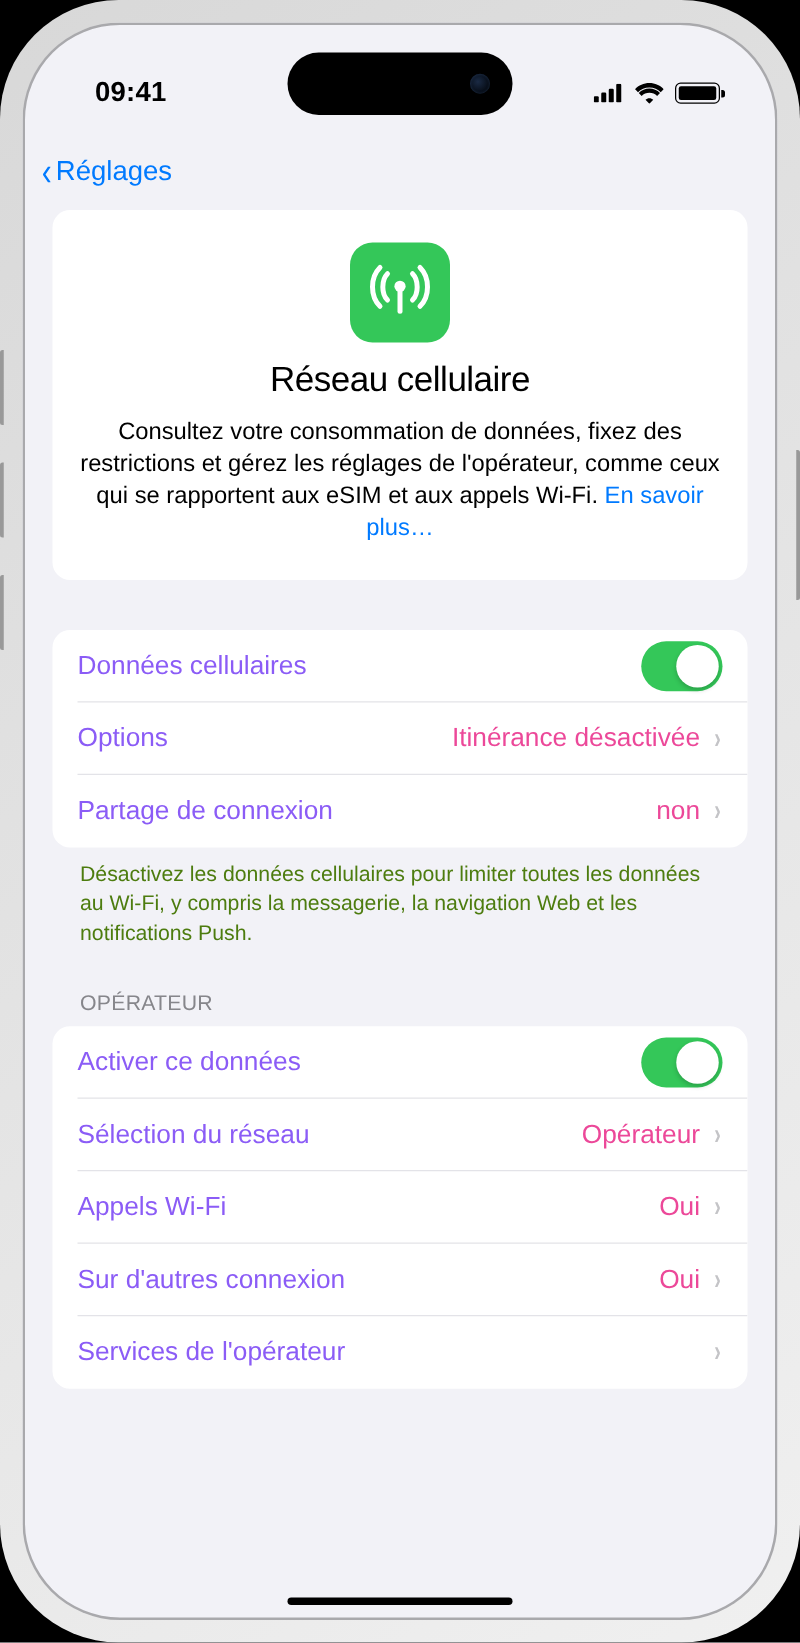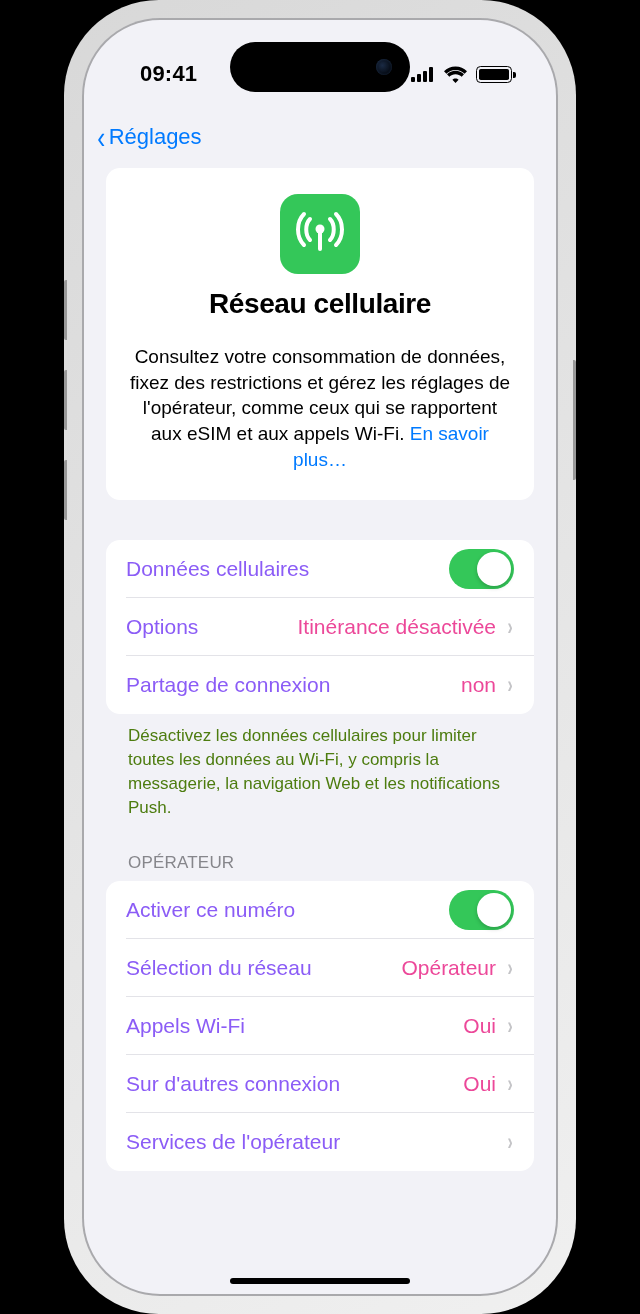--- a/index.html
+++ b/index.html
@@ -5,21 +5,21 @@
     * { margin: 0; padding: 0; box-sizing: border-box; }
     body {
       font-family: -apple-system, 'SF Pro Text', 'Helvetica Neue', Helvetica, Arial, sans-serif;
       background: #000;
       display: flex;
       justify-content: center;
       align-items: flex-start;
       min-height: 1314px;
     }
     .phone-frame {
-      width: 512px;
+      width: 640px;
       height: 1314px;
       background: linear-gradient(145deg, #d8d8d8, #f0f0f0);
       border-radius: 95px;
       padding: 18px;
       position: relative;
       box-shadow: 0 0 0 2px rgba(0,0,0,0.15);
     }
     .phone-frame::before {
       content: "";
       position: absolute;
@@ -129,23 +129,23 @@
     }
     .hero-icon {
       width: 80px; height: 80px;
       background: #34c759;
       border-radius: 18px;
       margin: 0 auto 14px;
       display: flex; align-items: center; justify-content: center;
     }
     .hero-title {
       font-size: 28px;
-      font-weight: 700;
+      font-weight: 400;
       letter-spacing: -0.4px;
-      margin-bottom: 24px;
+      margin-bottom: 13px;
     }
     .hero-desc {
       font-size: 19px;
       line-height: 1.35;
       color: #000;
     }
     .hero-desc .link {
       color: #007aff;
       cursor: pointer;
     }
@@ -299,21 +299,21 @@
           <div class="row-label">Partage de connexion</div>
           <div class="row-value">non</div>
           <span class="chevron">›</span>
         </div>
       </div>
       <div class="footer-text">Désactivez les données cellulaires pour limiter toutes les données au Wi-Fi, y compris la messagerie, la navigation Web et les notifications Push.</div>
 
       <div class="sec-header">OPÉRATEUR</div>
       <div class="section">
         <div class="row">
-          <div class="row-label">Activer ce numéro</div>
+          <div class="row-label">Activer ce données</div>
           <div class="toggle"></div>
         </div>
         <div class="row">
           <div class="row-label">Sélection du réseau</div>
           <div class="row-value">Opérateur</div>
           <span class="chevron">›</span>
         </div>
         <div class="row">
           <div class="row-label">Appels Wi-Fi</div>
           <div class="row-value">Oui</div>

